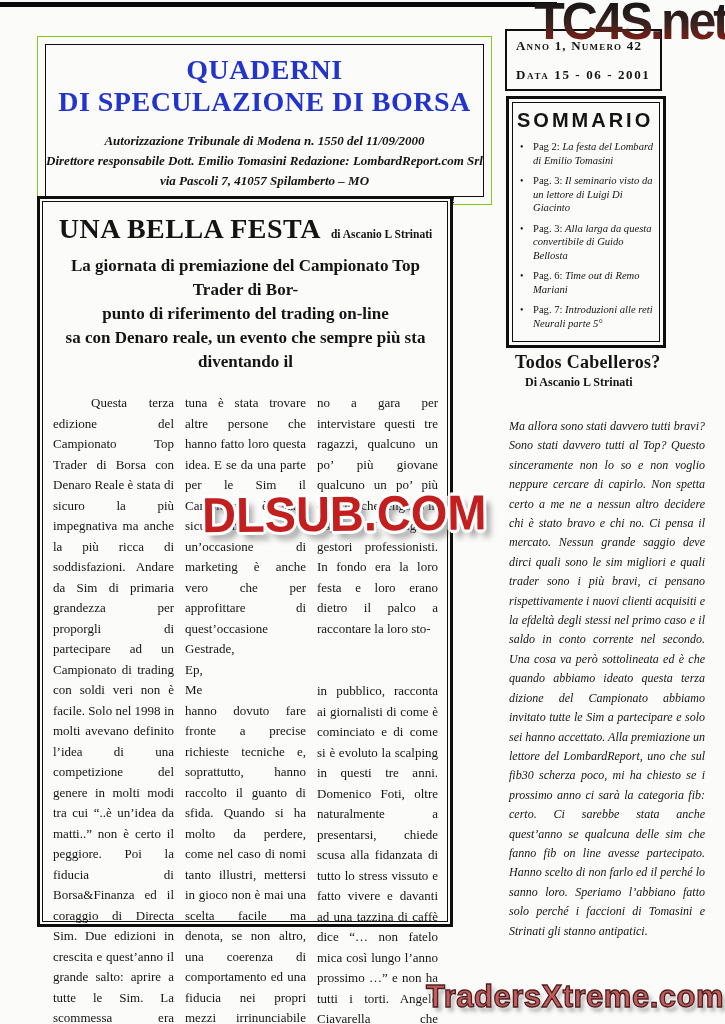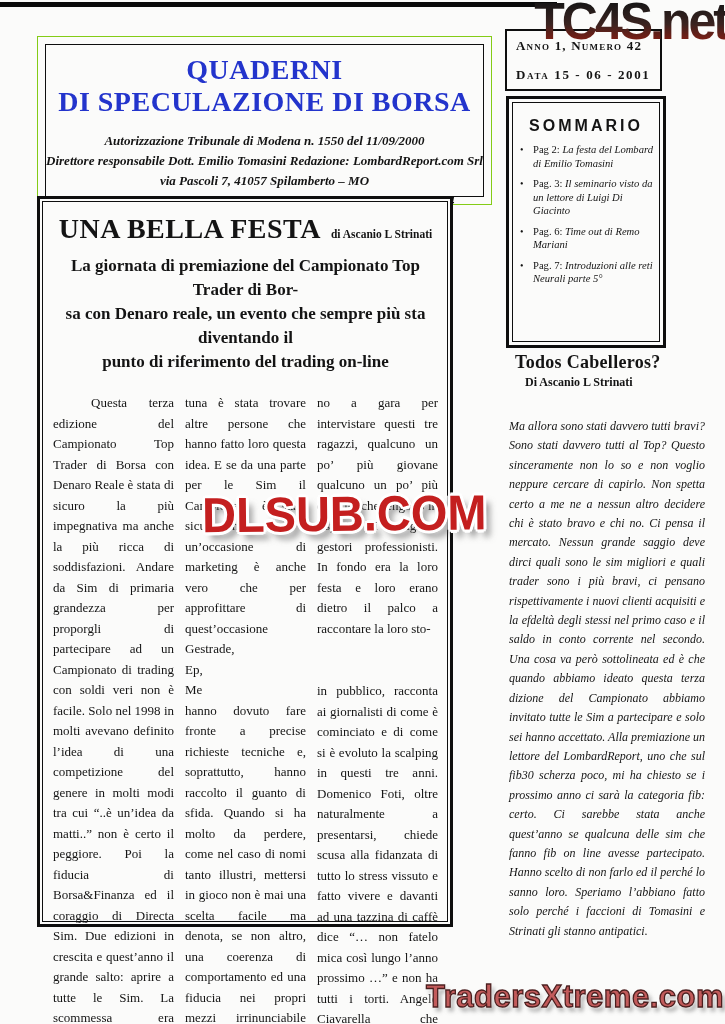--- a/index.html
+++ b/index.html
@@ -47,22 +47,22 @@
   .issue-line{font-variant:small-caps;font-weight:bold;font-size:13px;letter-spacing:1.2px;white-space:nowrap;}
   .issue-line.date{letter-spacing:1.6px;}
 
   
   #sommario{
     position:absolute;left:506px;top:96px;width:160px;height:252px;
     border:3px solid #0e0e0e;outline:1px solid #0e0e0e;outline-offset:-7px;
     background:var(--paper);padding:10px 8px 0 8px;
   }
   #sommario h2{
-    font-family:"Liberation Sans",sans-serif;font-weight:bold;font-size:16px;
-    letter-spacing:3px;text-align:center;margin-bottom:8px;margin-top:8px;
+    font-family:"Liberation Sans",sans-serif;font-weight:bold;font-size:20px;
+    letter-spacing:3px;text-align:left;margin-bottom:8px;
   }
   #sommario ul{list-style:none;}
   .som-item{
     position:relative;font-size:10.6px;line-height:13.5px;padding-left:16px;margin-bottom:7px;
   }
   .som-item::before{content:"•";position:absolute;left:3px;top:0;font-size:10px;}
   .som-page{font-style:normal;}
   .som-title,.som-author{font-style:italic;}
 
   
@@ -144,20 +144,25 @@
           <span class="som-title">La festa del Lombard</span>
           <span class="som-author">di Emilio Tomasini</span>
         </li>
 
         <li class="som-item">
           <span class="som-page">Pag. 3:</span>
           <span class="som-title">Il seminario visto da un lettore</span>
           <span class="som-author">di Luigi Di Giacinto</span>
         </li>
 
+        <li class="som-item">
+          <span class="som-page">Pag. 3:</span>
+          <span class="som-title">Alla larga da questa convertibile</span>
+          <span class="som-author">di Guido Bellosta</span>
+        </li>
 
 
         <li class="som-item">
           <span class="som-page">Pag. 6:</span>
           <span class="som-title">Time out</span>
           <span class="som-author">di Remo Mariani</span>
         </li>
 
         <li class="som-item">
           <span class="som-page">Pag. 7:</span>
@@ -168,22 +173,22 @@
   </div>
 
   <div id="article">
     <div id="article-title-row">
       <span id="article-title">UNA BELLA FESTA</span>
       <span id="article-byline">di Ascanio L Strinati</span>
     </div>
     <div id="article-subtitle">
 
     <div class="subtitle-line">La giornata di premiazione del Campionato Top Trader di Bor-</div>
+        <div class="subtitle-line">punto di riferimento del trading on-line</div>
         <div class="subtitle-line">sa con Denaro reale, un evento che sempre più sta diventando il</div>
-        <div class="subtitle-line">punto di riferimento del trading on-line</div>
       </div>
     <div id="columns">
       <div class="col">
         <p class="indent-first">Questa terza edizione del Campionato Top Trader di Borsa con Denaro Reale è stata di sicuro la più impegnativa ma anche la più ricca di soddisfazioni. Andare da Sim di primaria grandezza per proporgli di partecipare ad un Campionato di trading con soldi veri non è facile. Solo nel 1998 in molti avevano definito l’idea di una competizione del genere in molti modi tra cui “..è un’idea da matti..” non è certo il peggiore. Poi la fiducia di Borsa&amp;Finanza ed il coraggio di Directa Sim. Due edizioni in crescita e quest’anno il grande salto: aprire a tutte le Sim. La scommessa era duplice: da un lato i problemi organizzativi e dall’altro la difficoltà di farsi prendere sul serio, di fare capire a tutti che solo nella competizione poteva esserci quel confronto che aiuta a migliorare. La grande for-</p>
       </div>
       <div class="col">
         <p>tuna è stata trovare altre persone che hanno fatto loro questa idea. E se da una parte per le Sim il Campionato è stato sicuramente un’occasione di marketing è anche vero che per approfittare di quest’occasione Gestrade,</p>
         <div>
 
         <span class="frag-line">Ep,</span>

